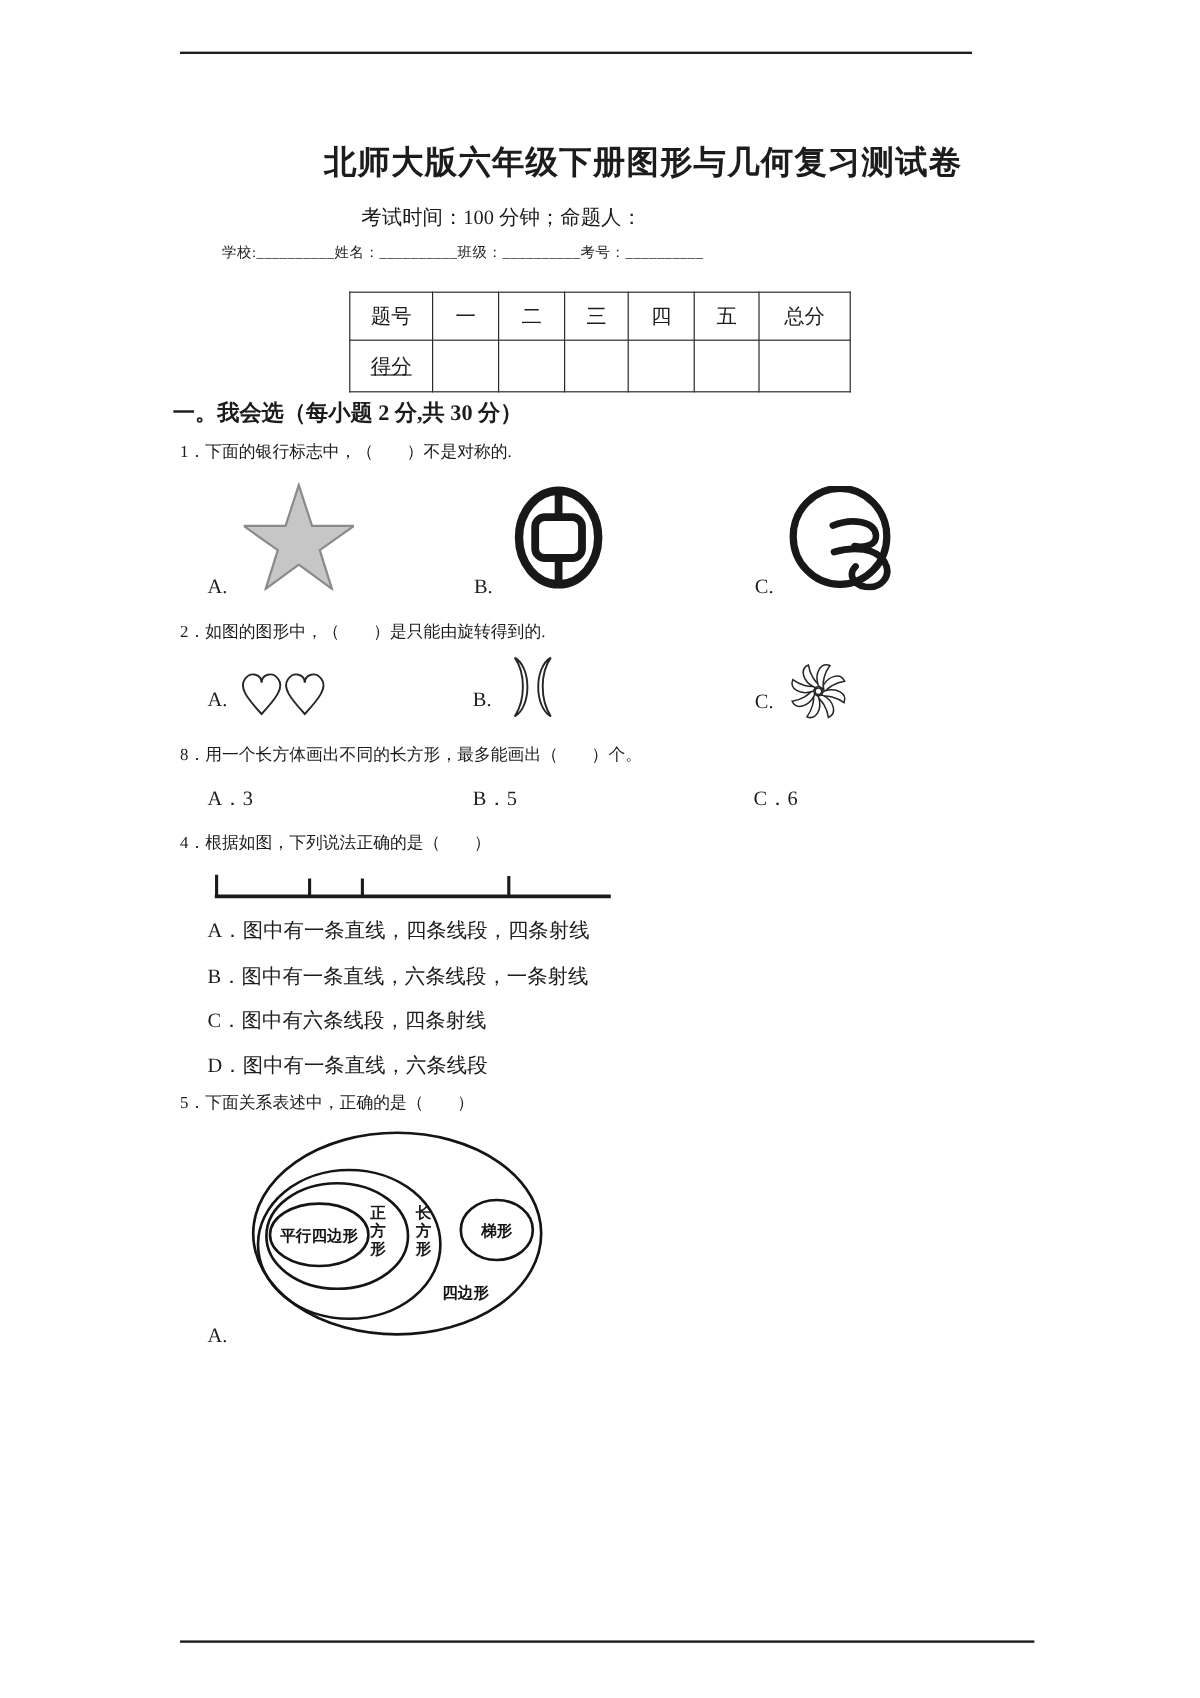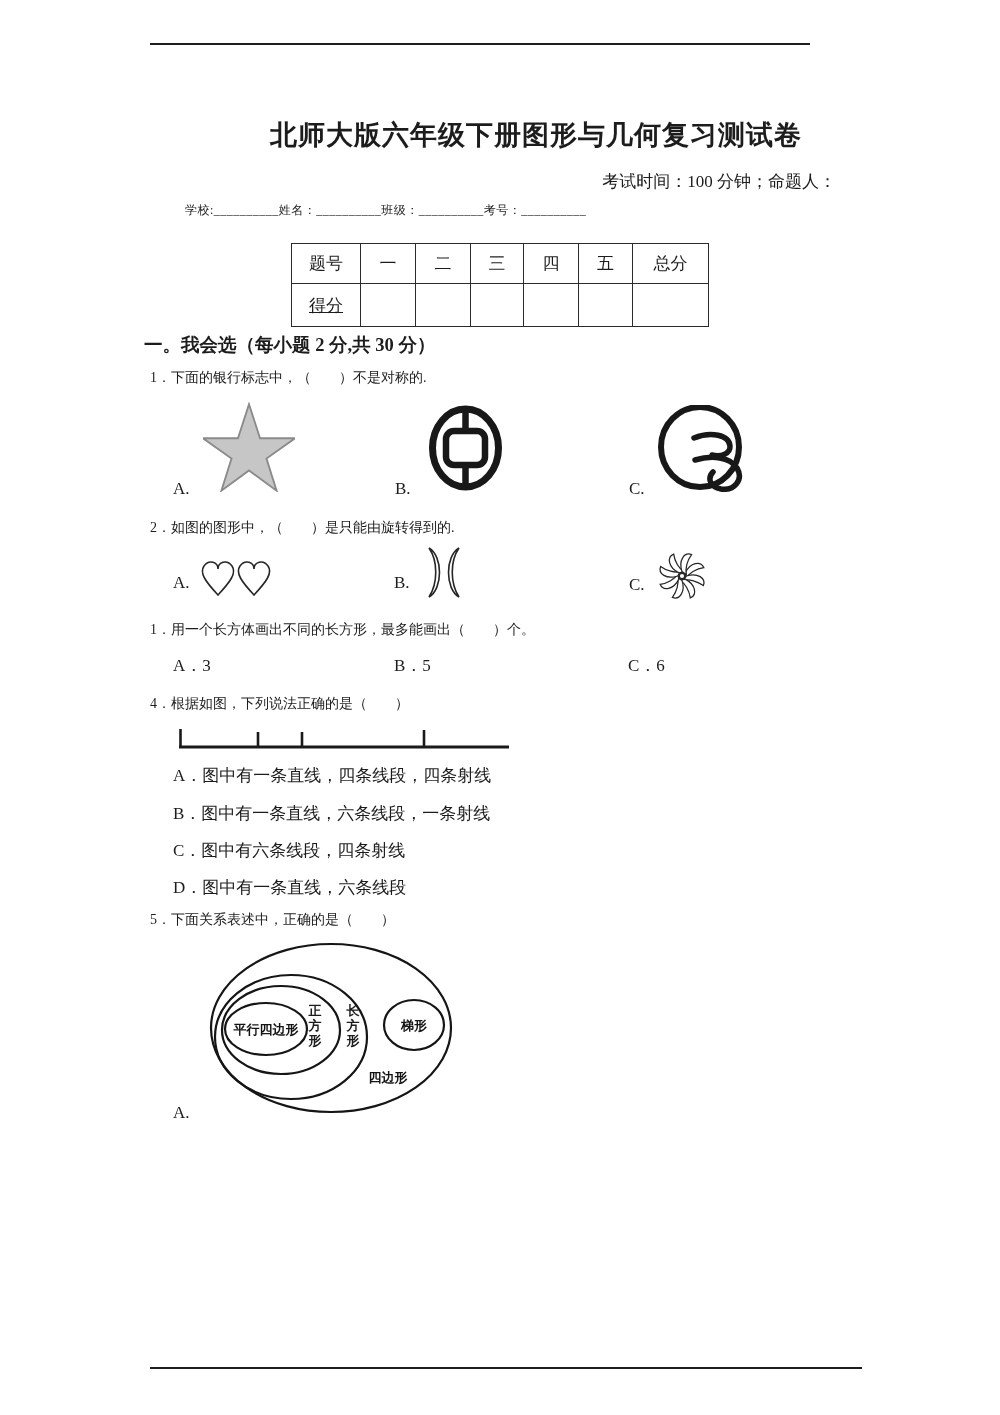--- a/index.html
+++ b/index.html
@@ -3,21 +3,21 @@
 <meta charset="utf-8">
 <style>
   * { margin:0; padding:0; box-sizing:border-box; }
   html,body { width:1000px; height:1415px; background:#ffffff; }
   body { position:relative; font-family:"Liberation Serif","DejaVu Serif",serif; color:#1c1c1c; }
   .abs { position:absolute; line-height:1.25; }
   .rule { position:absolute; border-top:2.5px solid #1e1e1e; }
   #rule-top    { left:150px; top:43px;  width:660px; }
   #rule-bottom { left:150px; top:1367px; width:712px; border-top-width:2px; }
   #title    { left:0; top:119px; width:1000px; text-align:center; font-size:27px; font-weight:bold; letter-spacing:1px;margin-left:36px; }
-  #subtitle { left:0; top:171px; width:836px; text-align:right; font-size:17px; }
+  #subtitle { left:0; top:171px; width:836px; text-align:center; font-size:17px; }
   #info-line{ left:185px; top:203px; font-size:12px; letter-spacing:.5px; }
   #score-table { position:absolute; left:291px; top:243px; border-collapse:collapse; table-layout:fixed; }
   #score-table td { border:1.7px solid #2b2b2b; text-align:center; vertical-align:middle; font-size:17px; padding:0; }
   #score-table tr.r1 td { height:40px; }
   #score-table tr.r2 td { height:43px;text-decoration:underline; }
   .qtext { font-size:14px; white-space:nowrap; }
   .opt   { font-size:17px; white-space:nowrap; }
   #section1-heading { left:144px; top:334px; font-size:18.5px; font-weight:bold; white-space:nowrap; }
   svg { display:block; }
   .vlabel { position:absolute; width:16px; font-size:13px; line-height:15px; font-weight:700; word-break:break-all; text-align:center; }
@@ -121,21 +121,21 @@
     <g transform="rotate(270,24,24)">
         <path d="M 27 21 C 32 11, 42 9, 45 16 C 38 17, 31 21, 28 26 Z"></path>
       </g>
     <g transform="rotate(315,24,24)">
         <path d="M 27 21 C 32 11, 42 9, 45 16 C 38 17, 31 21, 28 26 Z"></path>
       </g>
     <circle cx="24" cy="24" r="2.6"></circle>
   </g>
 </svg>
 
-<div class="abs qtext" style="left:150px;top:621px">1．用一个长方体画出不同的长方形，最多能画出（　　）个。</div>
+<div class="abs qtext" style="left:150px;top:621px">8．用一个长方体画出不同的长方形，最多能画出（　　）个。</div>
 <div class="abs opt" style="left:173px;top:655px">A．3</div>
 <div class="abs opt" style="left:394px;top:655px">B．5</div>
 <div class="abs opt" style="left:628px;top:655px">C．6</div>
 
 <div class="abs qtext" style="left:150px;top:695px">4．根据如图，下列说法正确的是（　　）</div>
 <svg class="abs" style="left:178px;top:726px" width="332" height="26" viewBox="0 0 332 26">
   <line x1="1" y1="21" x2="331" y2="21" stroke="#1a1a1a" stroke-width="3"></line>
   <line x1="2.5" y1="3" x2="2.5" y2="21" stroke="#1a1a1a" stroke-width="2.6"></line>
   <line x1="80" y1="6" x2="80" y2="21" stroke="#1a1a1a" stroke-width="2.6"></line>
   <line x1="124" y1="6" x2="124" y2="21" stroke="#1a1a1a" stroke-width="2.6"></line>

